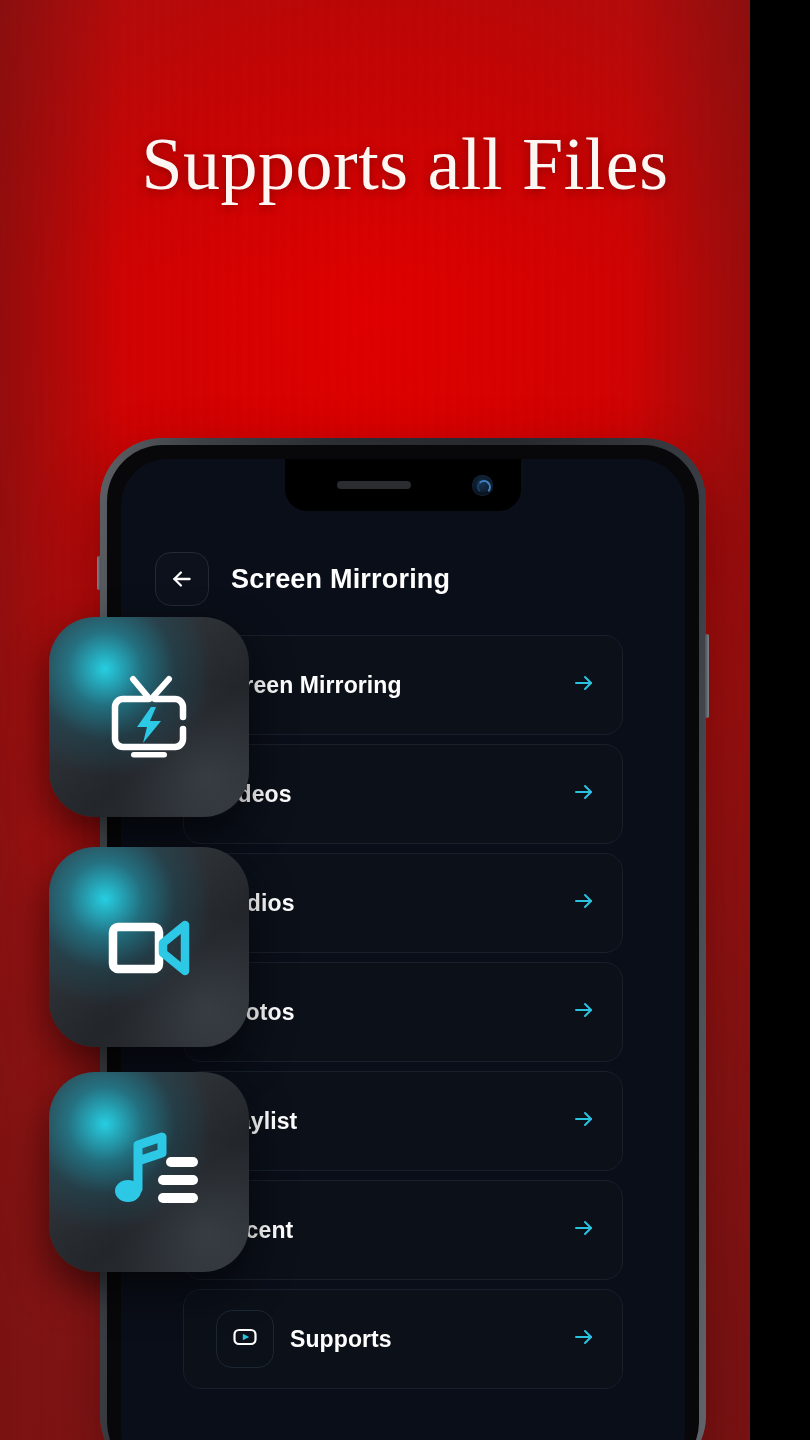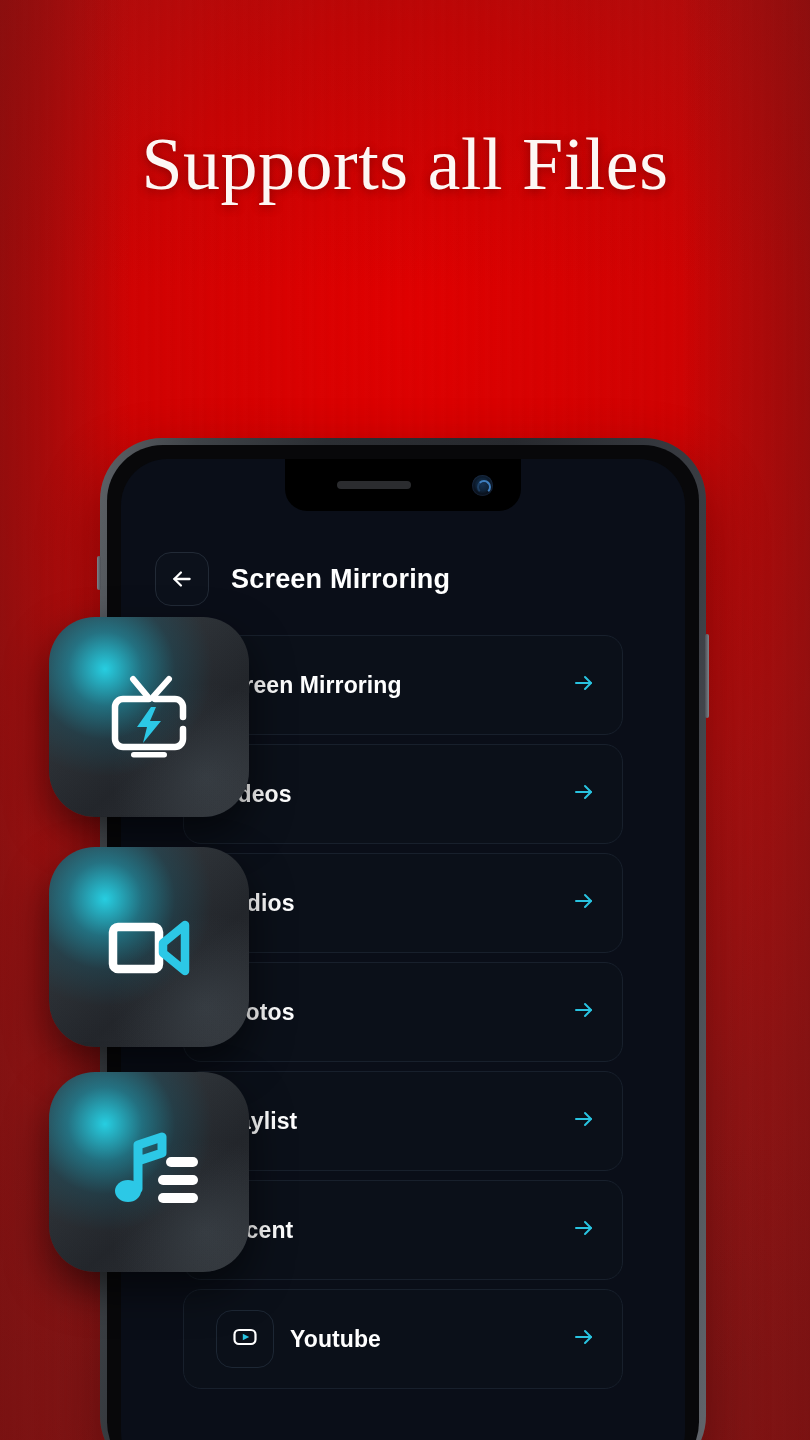--- a/index.html
+++ b/index.html
@@ -5,21 +5,21 @@
   html, body {
     margin: 0;
     padding: 0;
     background: #000;
   }
   body {
     font-family: "Liberation Sans", sans-serif;
   }
   #stage {
     position: relative;
-    width: 810px;
+    width: 750px;
     height: 1440px;
     overflow: hidden;
     background: #9d1414;
   }
   
   .backdrop {
     position: absolute;
     inset: 0;
     background:
       radial-gradient(125% 78% at 50% 22%, #e00000 0%, #d10202 26%, #b81010 52%, #9c1616 76%, #8e1919 100%);
@@ -341,21 +341,21 @@
 
           <div class="row">
             <div class="row-icon-box">
               <span>
                 <svg width="30" height="30" viewBox="0 0 30 30" fill="none">
                   <rect x="4.5" y="8" width="21" height="14" rx="4.5" stroke="#ffffff" stroke-width="2.2"></rect>
                   <polygon points="12.8,11.8 19.2,15 12.8,18.2" fill="#29c3e0"></polygon>
                 </svg>
               </span>
             </div>
-            <div class="row-label">Youtube</div>
+            <div class="row-label">Supports</div>
             <span class="row-arrow">
               <svg width="24" height="24" viewBox="0 0 24 24" fill="none" stroke="#29c3e0" stroke-width="2" stroke-linecap="round" stroke-linejoin="round">
                 <line x1="4" y1="12" x2="19" y2="12"></line>
                   <polyline points="13,6 19,12 13,18"></polyline>
               </svg>
             </span>
           </div>
 
         </div>
       </div>

